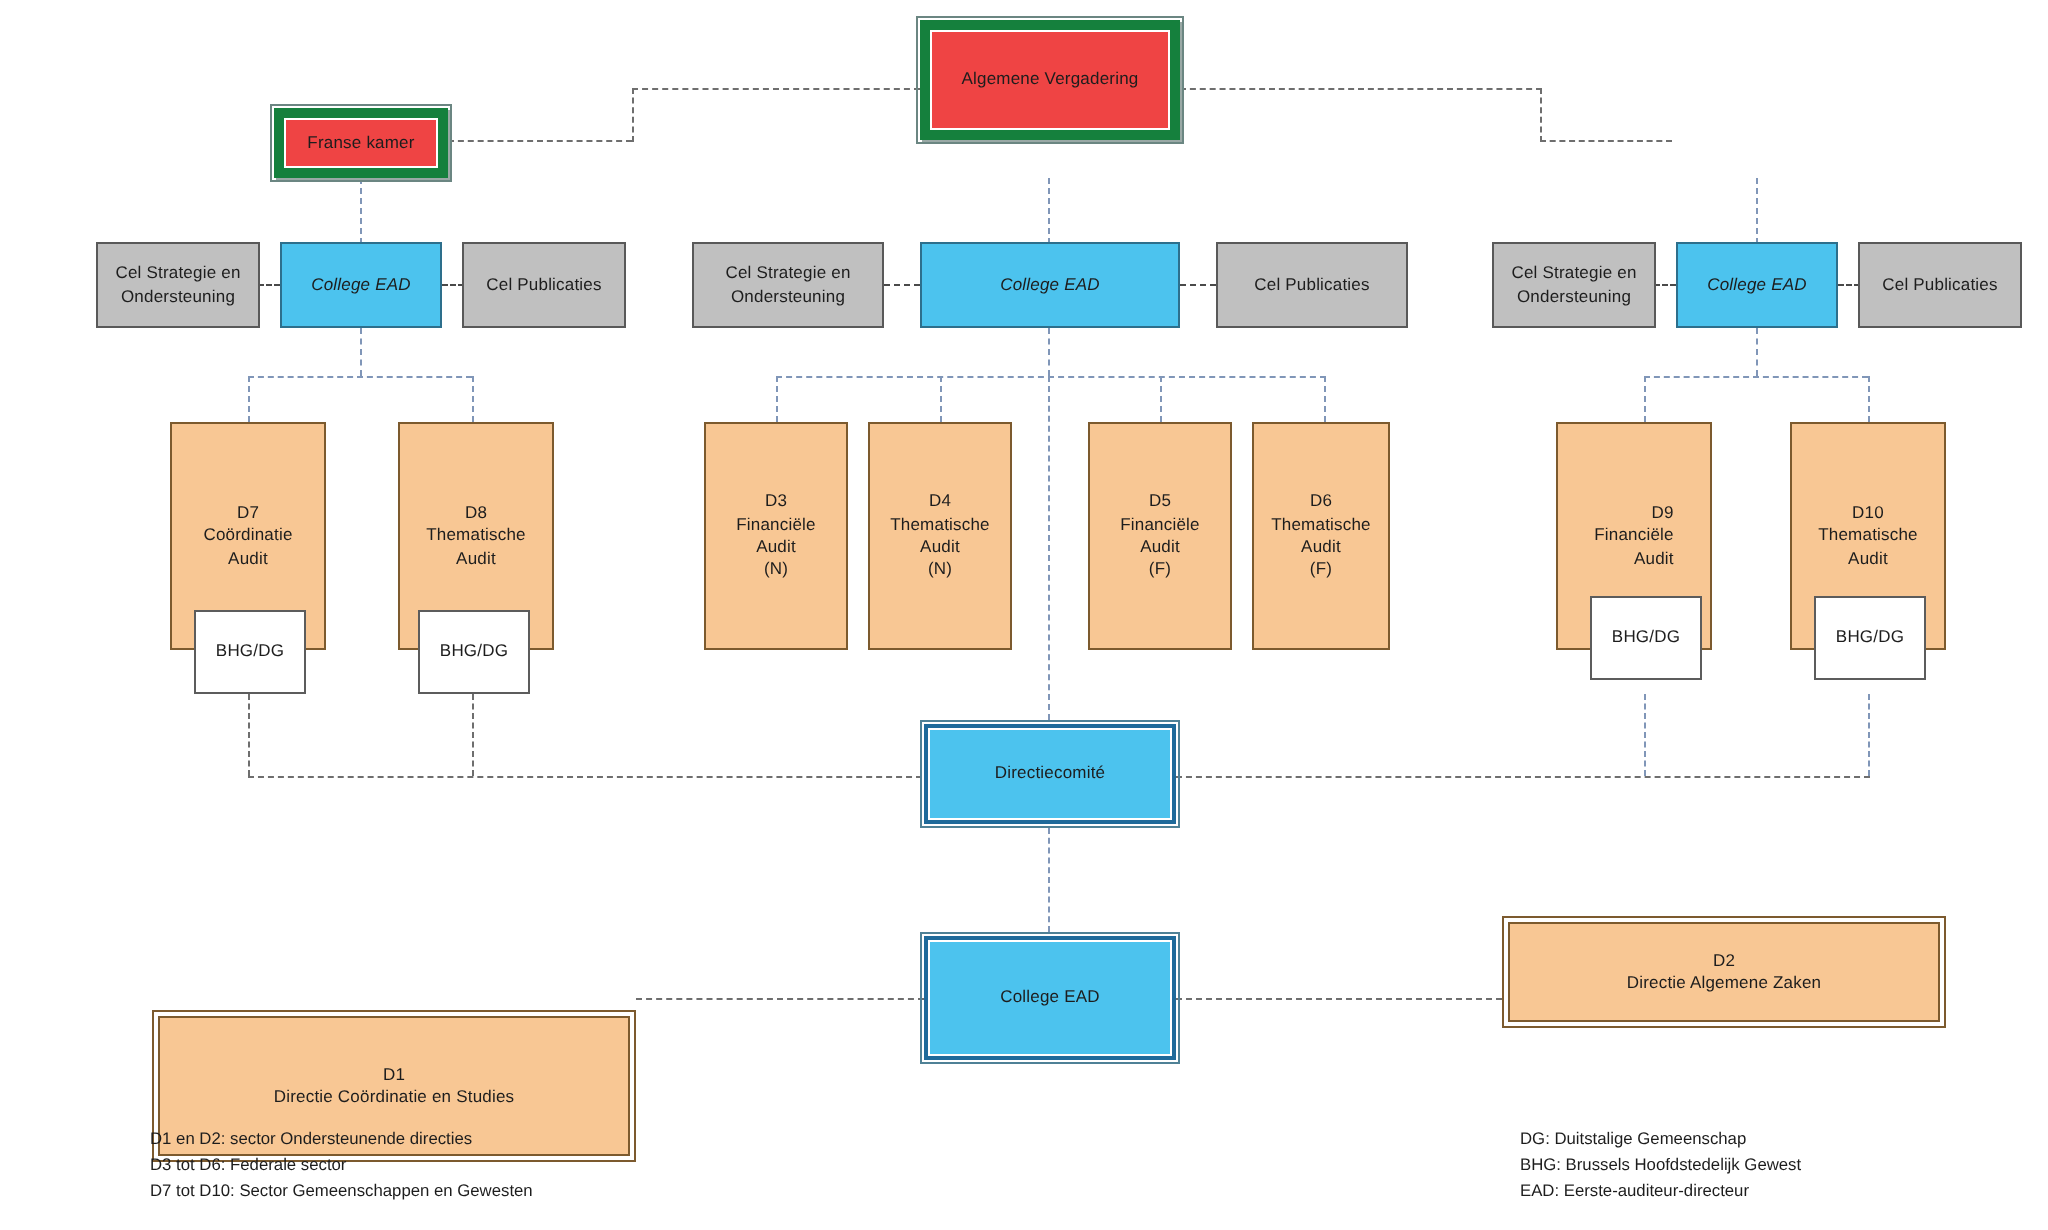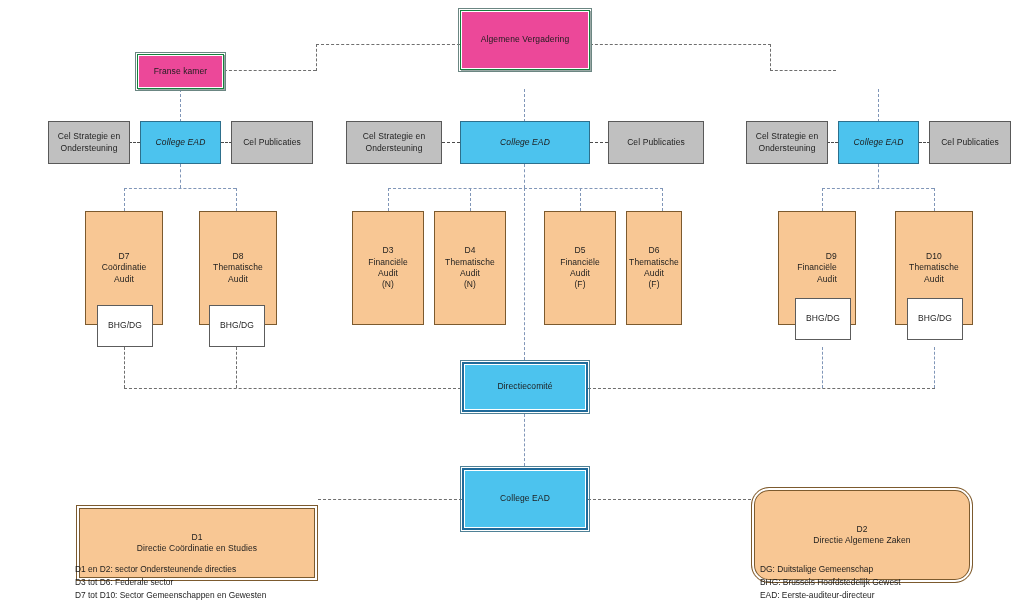--- a/index.html
+++ b/index.html
@@ -26,22 +26,22 @@
     color:#1d1d1d;
     font-size:8.5px;
     line-height:1.35;
     letter-spacing:.1px;
     white-space:pre-line;
     z-index:5;
   }
 
   
   .n-assembly{
-    background:#ec4899;
-    border:1px solid #15803d;
+    background:#ef4444;
+    border:5px solid #15803d;
     box-shadow:0 0 0 1px #ffffff inset, 1px 1px 0 0 #9aa9a6;
     outline:1px solid #6b8682;
     outline-offset:1px;
   }
 
   
   .n-grey{
     background:#c0c0c0;
     border:1px solid #595959;
   }
@@ -214,42 +214,42 @@
 Audit
 (N)</div>
   <div class="node n-orange" style="left:434px; top:211px; width:72px; height:114px;">D4
 Thematische
 Audit
 (N)</div>
   <div class="node n-orange" style="left:544px; top:211px; width:72px; height:114px;">D5
 Financiële
 Audit
 (F)</div>
-  <div class="node n-orange" style="left:626px; top:211px; width:56px; height:114px;text-align:center;">D6
+  <div class="node n-orange" style="left:626px; top:211px; width:69px; height:114px;text-align:center;">D6
 Thematische
 Audit
 (F)</div>
 
   <div class="node n-orange" style="left:778px; top:211px; width:78px; height:114px;text-align:right;">D9
 Financiële
 Audit</div>
   <div class="node n-orange" style="left:895px; top:211px; width:78px; height:114px;">D10
 Thematische
 Audit</div>
   <div class="node n-white" style="left:795px; top:298px; width:56px; height:42px;">BHG/DG</div>
   <div class="node n-white" style="left:907px; top:298px; width:56px; height:42px;">BHG/DG</div>
 
   <div class="node n-cyan-strong" style="left:462px; top:362px; width:126px; height:50px;">Directiecomité</div>
 
   <div class="node n-orange-strong" style="left:76px; top:461px; width:242px; height:76px;margin-top:44px;">D1
 Directie Coördinatie en Studies</div>
 
   <div class="node n-cyan-strong" style="left:462px; top:468px; width:126px; height:62px;">College EAD</div>
 
-  <div class="node n-orange-strong" style="left:751px; top:487px; width:222px; height:96px;border-radius:18px;">D2
+  <div class="node n-orange-strong" style="left:751px; top:458px; width:222px; height:56px;">D2
 Directie Algemene Zaken</div>
 
   <div class="legend" style="left:75px; top:563px; width:340px;">D1 en D2: sector Ondersteunende directies
 D3 tot D6: Federale sector
 D7 tot D10: Sector Gemeenschappen en Gewesten</div>
 
   <div class="legend" style="left:760px; top:563px; width:260px;">DG: Duitstalige Gemeenschap
 BHG: Brussels Hoofdstedelijk Gewest
 EAD: Eerste-auditeur-directeur</div>
 

